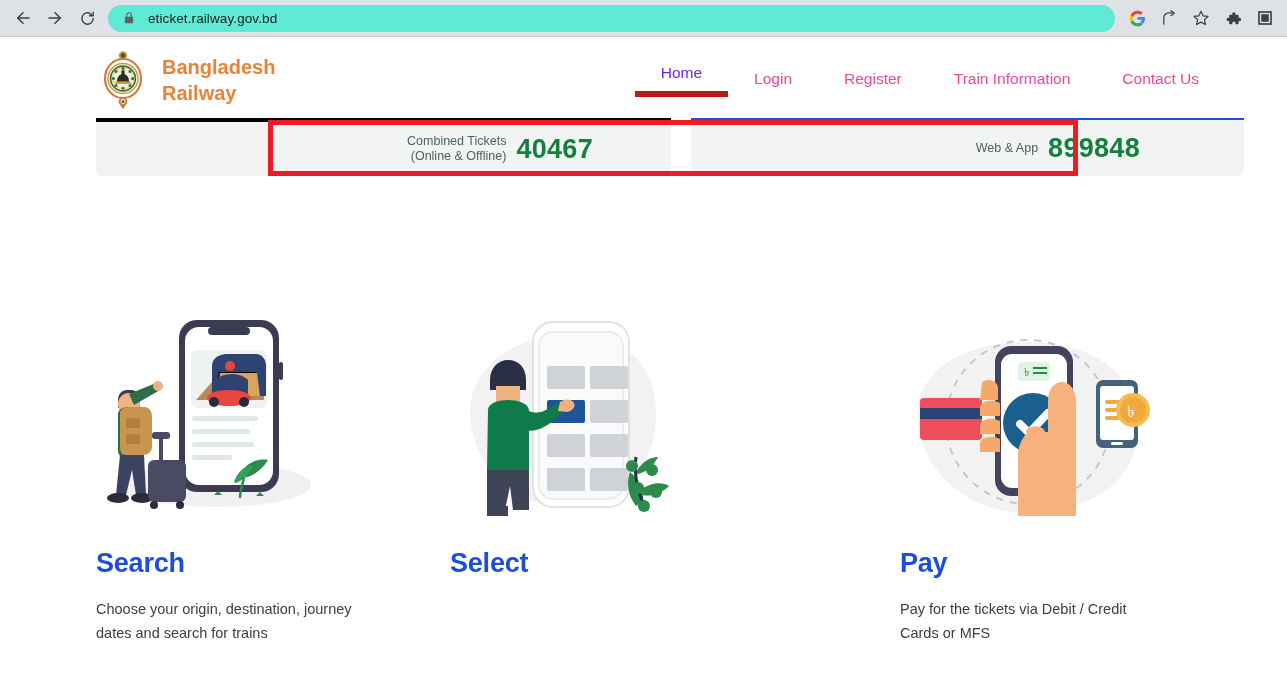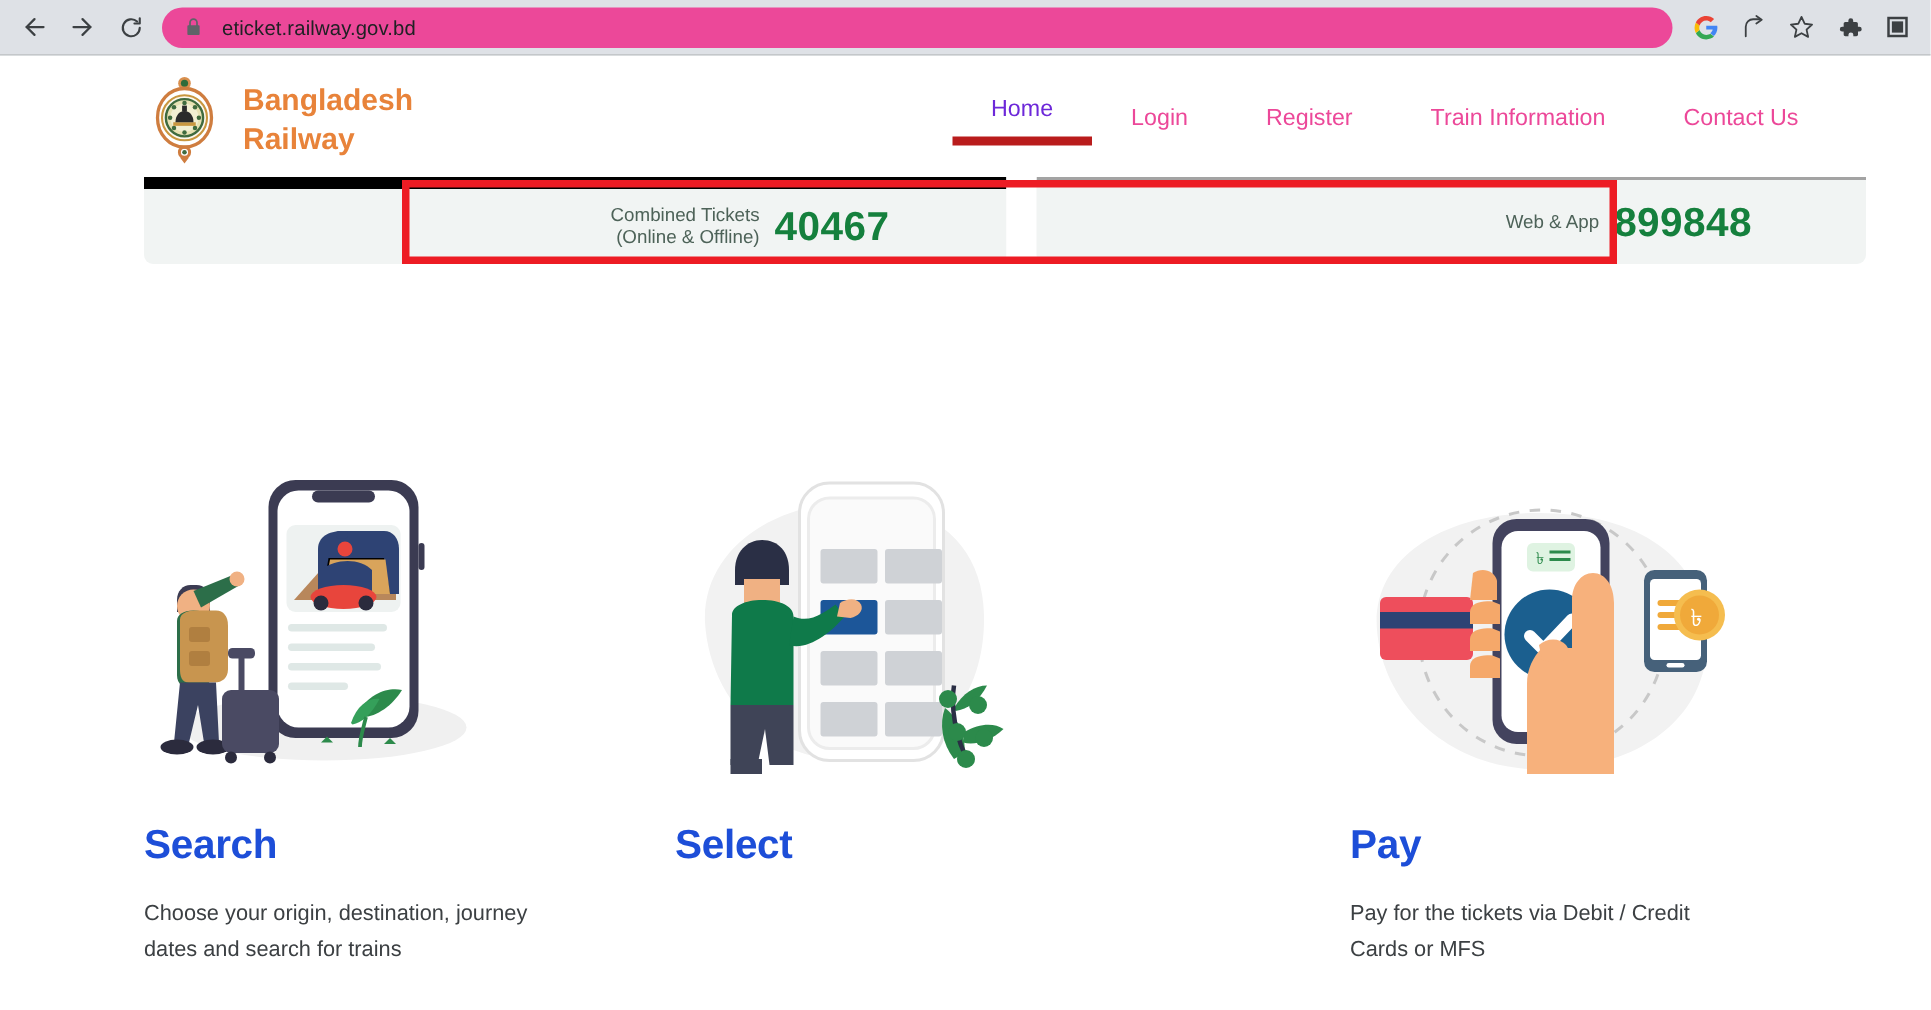--- a/index.html
+++ b/index.html
@@ -23,21 +23,21 @@
     width: 30px; height: 30px;
     display: flex; align-items: center; justify-content: center;
     border-radius: 50%;
     color: #3c4043;
   }
   .nav-btn svg { display:block; }
   .omnibox {
     flex: 1;
     margin: 0 8px 0 6px;
     height: 27px;
-    background: #ec4899;
+    background: #5eead4;
     border-radius: 14px;
     display: flex; align-items: center;
     padding: 0 14px;
     max-width: 1012px;
   }
   .lock-icon { width: 14px; height: 14px; margin-right: 12px; flex: 0 0 auto; }
   .omnibox-url {
     font-size: 13.5px; color: #202124;
     letter-spacing: .1px;
     white-space: nowrap; overflow: hidden;
@@ -83,23 +83,23 @@
     position: absolute; top: 118px; left: 96px;
     width: 1148px; height: 58px;
     display: flex;
   }
   .counter-panel {
     background: #f1f4f3;
     height: 58px;
     display: flex; align-items: center;
     border-radius: 0 0 6px 6px;
   }
-  .panel-left { width: 575px; border-top: 8px solid #000000; justify-content: flex-end; padding-right: 78px; }
+  .panel-left { width: 575px; border-top: 4px solid #000000; justify-content: flex-end; padding-right: 78px; }
   .panel-gap  { width: 20px; background: #ffffff; }
-  .panel-right{ flex: 1; border-top: 2px solid #a3a3a3; justify-content: flex-end; padding-right: 76px; }
+  .panel-right{ flex: 1; border-top: 2px solid #1d4ed8; justify-content: flex-end; padding-right: 104px; }
   .counter-label {
     font-size: 12.5px; color: #4d6258;
     line-height: 15px; text-align: right;
     margin-right: 10px;
   }
   .counter-value {
     font-size: 27px; font-weight: bold;
     color: #15803d; letter-spacing: .3px;
   }
   .highlight-box {

